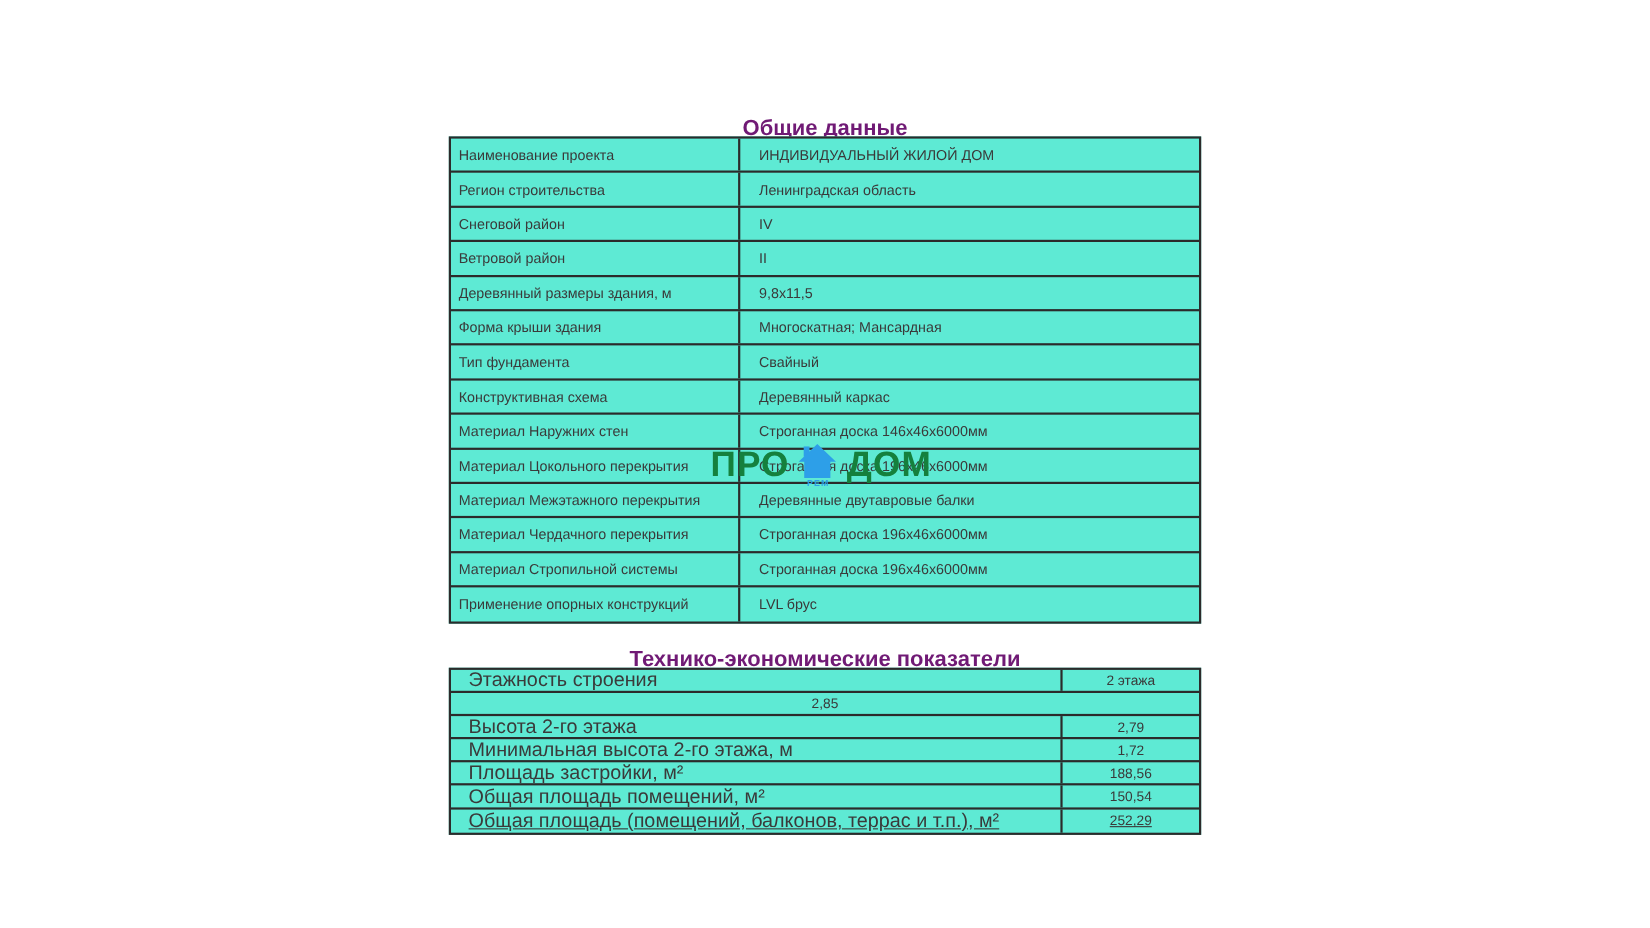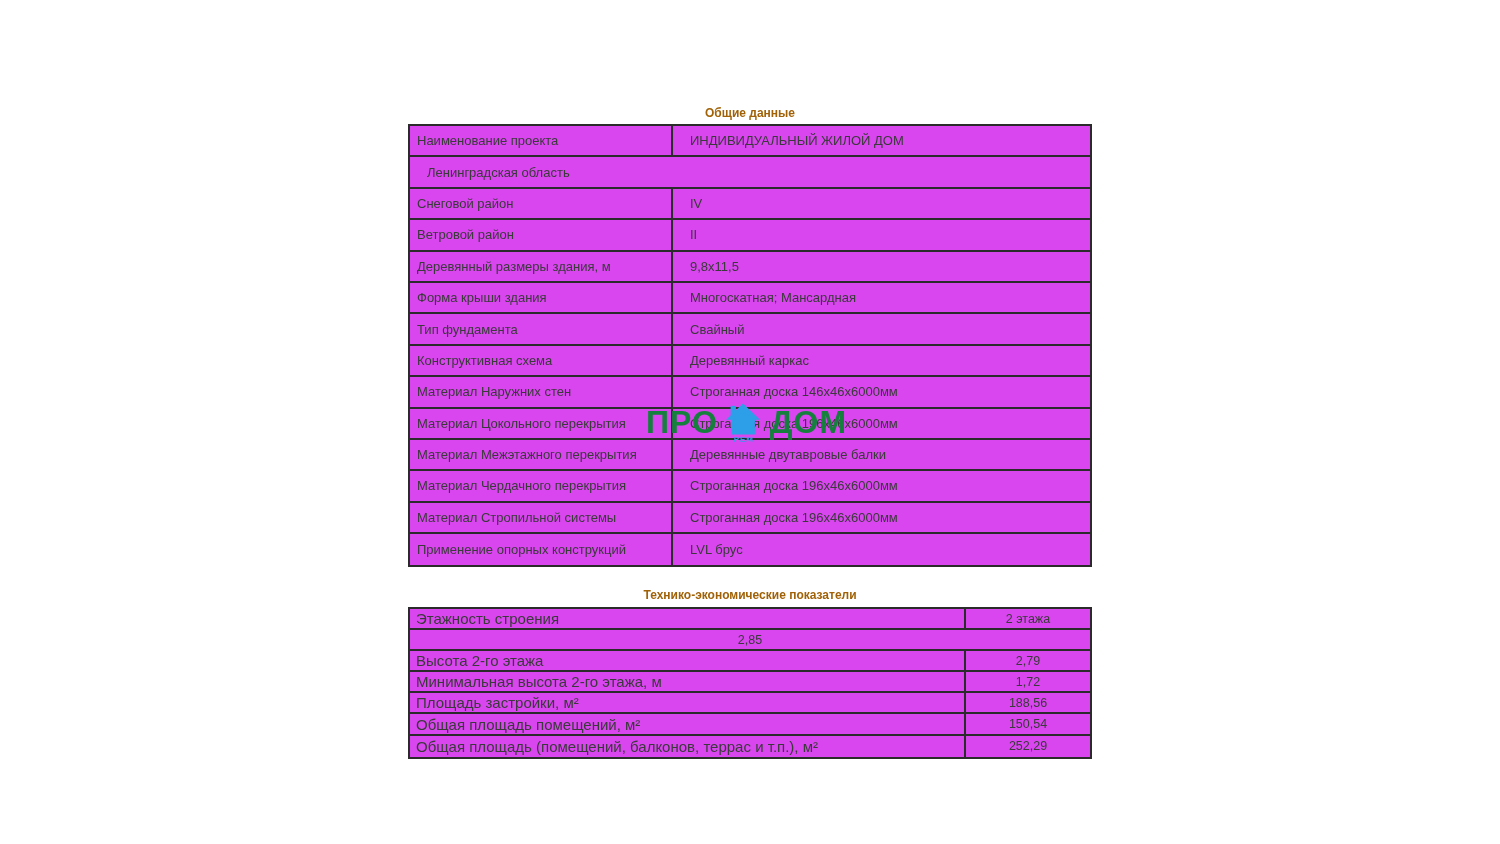--- a/index.html
+++ b/index.html
@@ -3,45 +3,45 @@
 <meta charset="utf-8">
 <style>
   * { margin:0; padding:0; box-sizing:border-box; }
   html,body { width:1500px; height:844px; background:#ffffff; overflow:hidden; }
   body { font-family:"Liberation Sans", sans-serif; color:#3a3a3a; position:relative; }
 
   .page { position:absolute; inset:0; background:#ffffff; }
 
   .tbl-title {
     position:absolute; left:408px; width:684px;
-    text-align:center; font-weight:bold; font-size:12px; color:#a16207;
+    text-align:center; font-weight:bold; font-size:20px; color:#701a75;
   }
   #title-general { top:106px; }
   #title-tech    { top:588px; }
 
   
-  .table { position:absolute; left:408px; border:2px solid #2b2b2b; background:#d946ef; }
+  .table { position:absolute; left:408px; border:2px solid #2b2b2b; background:#5eead4; }
   #table-general { top:124px; width:684px; }
   #table-general .row { display:flex; height:31.4px; border-bottom:2px solid #2b2b2b; }
   #table-general .row:last-child { border-bottom:none; }
   #table-general .cell-label {
     width:263px; border-right:2px solid #2b2b2b;
     display:flex; align-items:center; padding-left:7px; font-size:13px;
   }
   #table-general .cell-value {
     flex:1; display:flex; align-items:center; padding-left:17px; font-size:13px;
   }
 
   
   #table-tech { top:607px; width:684px; }
   #table-tech .row { display:flex; height:21.1px; border-bottom:2px solid #2b2b2b; }
-  #table-tech .row:last-child { border-bottom:none; }
+  #table-tech .row:last-child { border-bottom:none;text-decoration:underline; }
   #table-tech .cell-label {
     width:556px; border-right:2px solid #2b2b2b;
-    display:flex; align-items:center; padding-left:6px; font-size:15px;
+    display:flex; align-items:center; padding-left:16px; font-size:18px;
   }
   #table-tech .cell-value {
     flex:1; display:flex; align-items:center; justify-content:center; font-size:12.5px;
   }
 
   
   .watermark {
     position:absolute; left:646px; top:398px; height:48px;
     display:flex; align-items:center; pointer-events:none;
   }
@@ -61,20 +61,21 @@
 <div class="page">
 
   <div class="tbl-title" id="title-general">Общие данные</div>
 
   <div class="table" id="table-general">
     <div class="row">
       <div class="cell-label">Наименование проекта</div>
       <div class="cell-value">ИНДИВИДУАЛЬНЫЙ ЖИЛОЙ ДОМ</div>
     </div>
     <div class="row">
+      <div class="cell-label">Регион строительства</div>
       <div class="cell-value">Ленинградская область</div>
     </div>
     <div class="row">
       <div class="cell-label">Снеговой район</div>
       <div class="cell-value">IV</div>
     </div>
     <div class="row">
       <div class="cell-label">Ветровой район</div>
       <div class="cell-value">II</div>
     </div>

